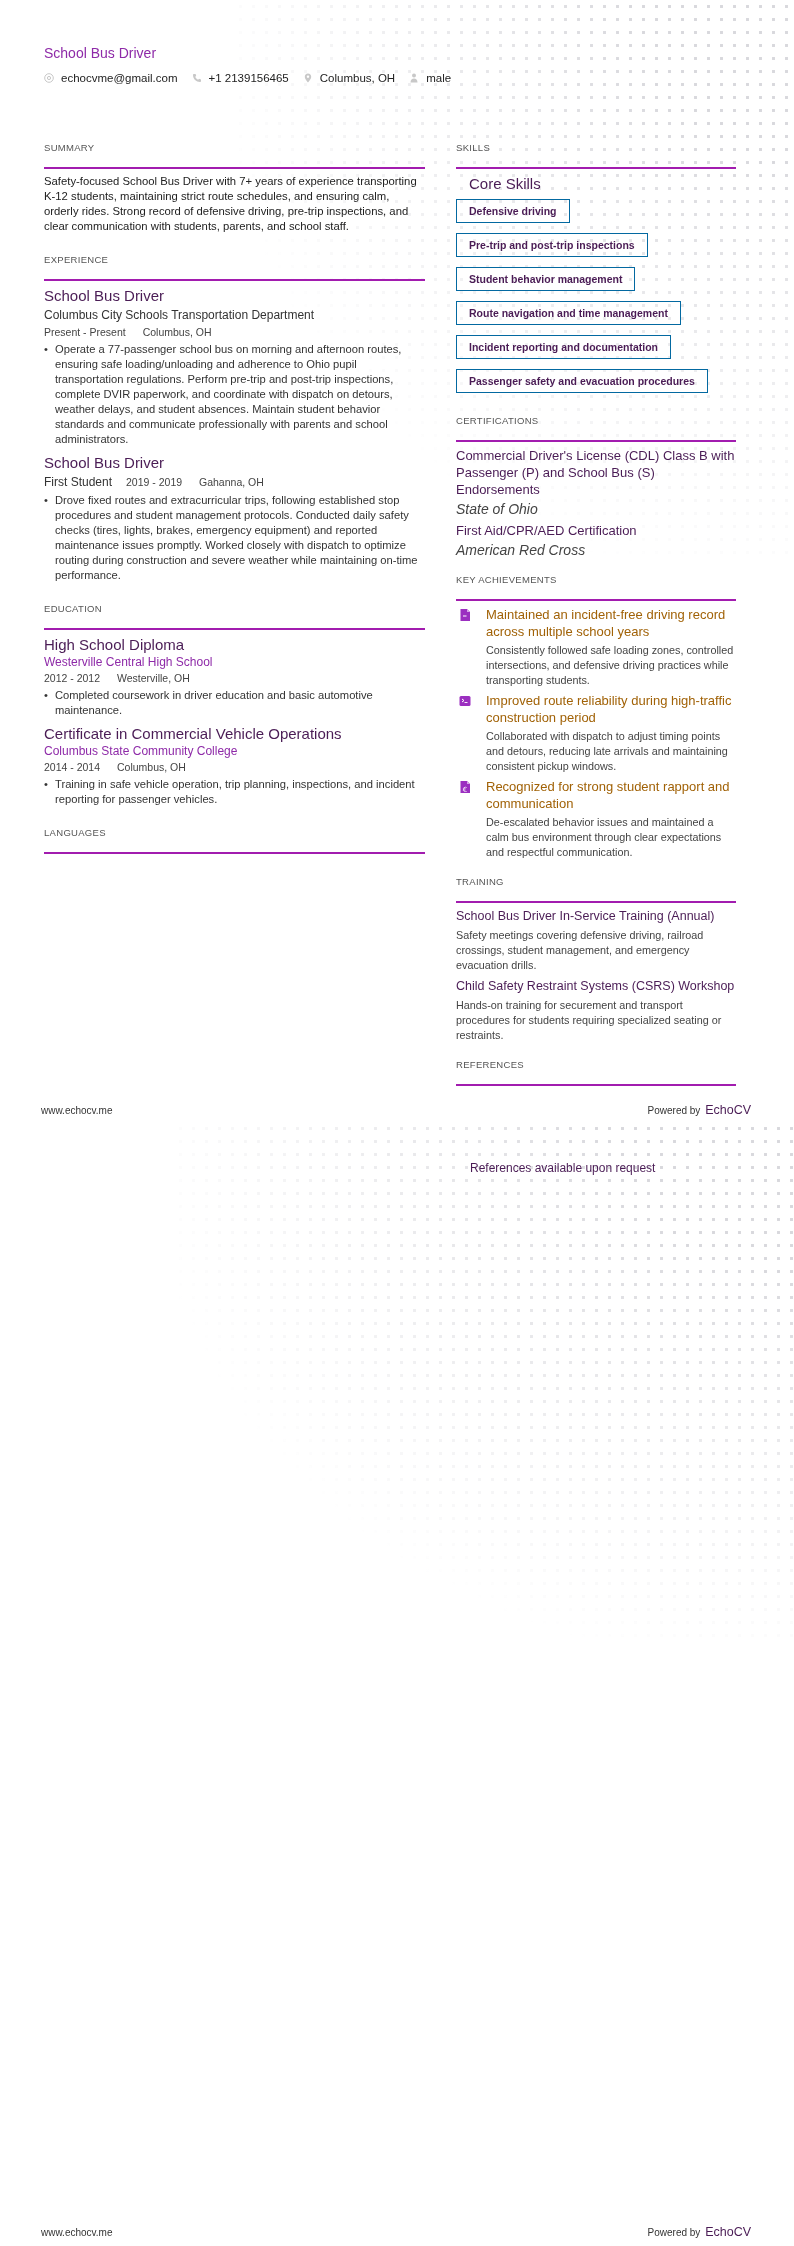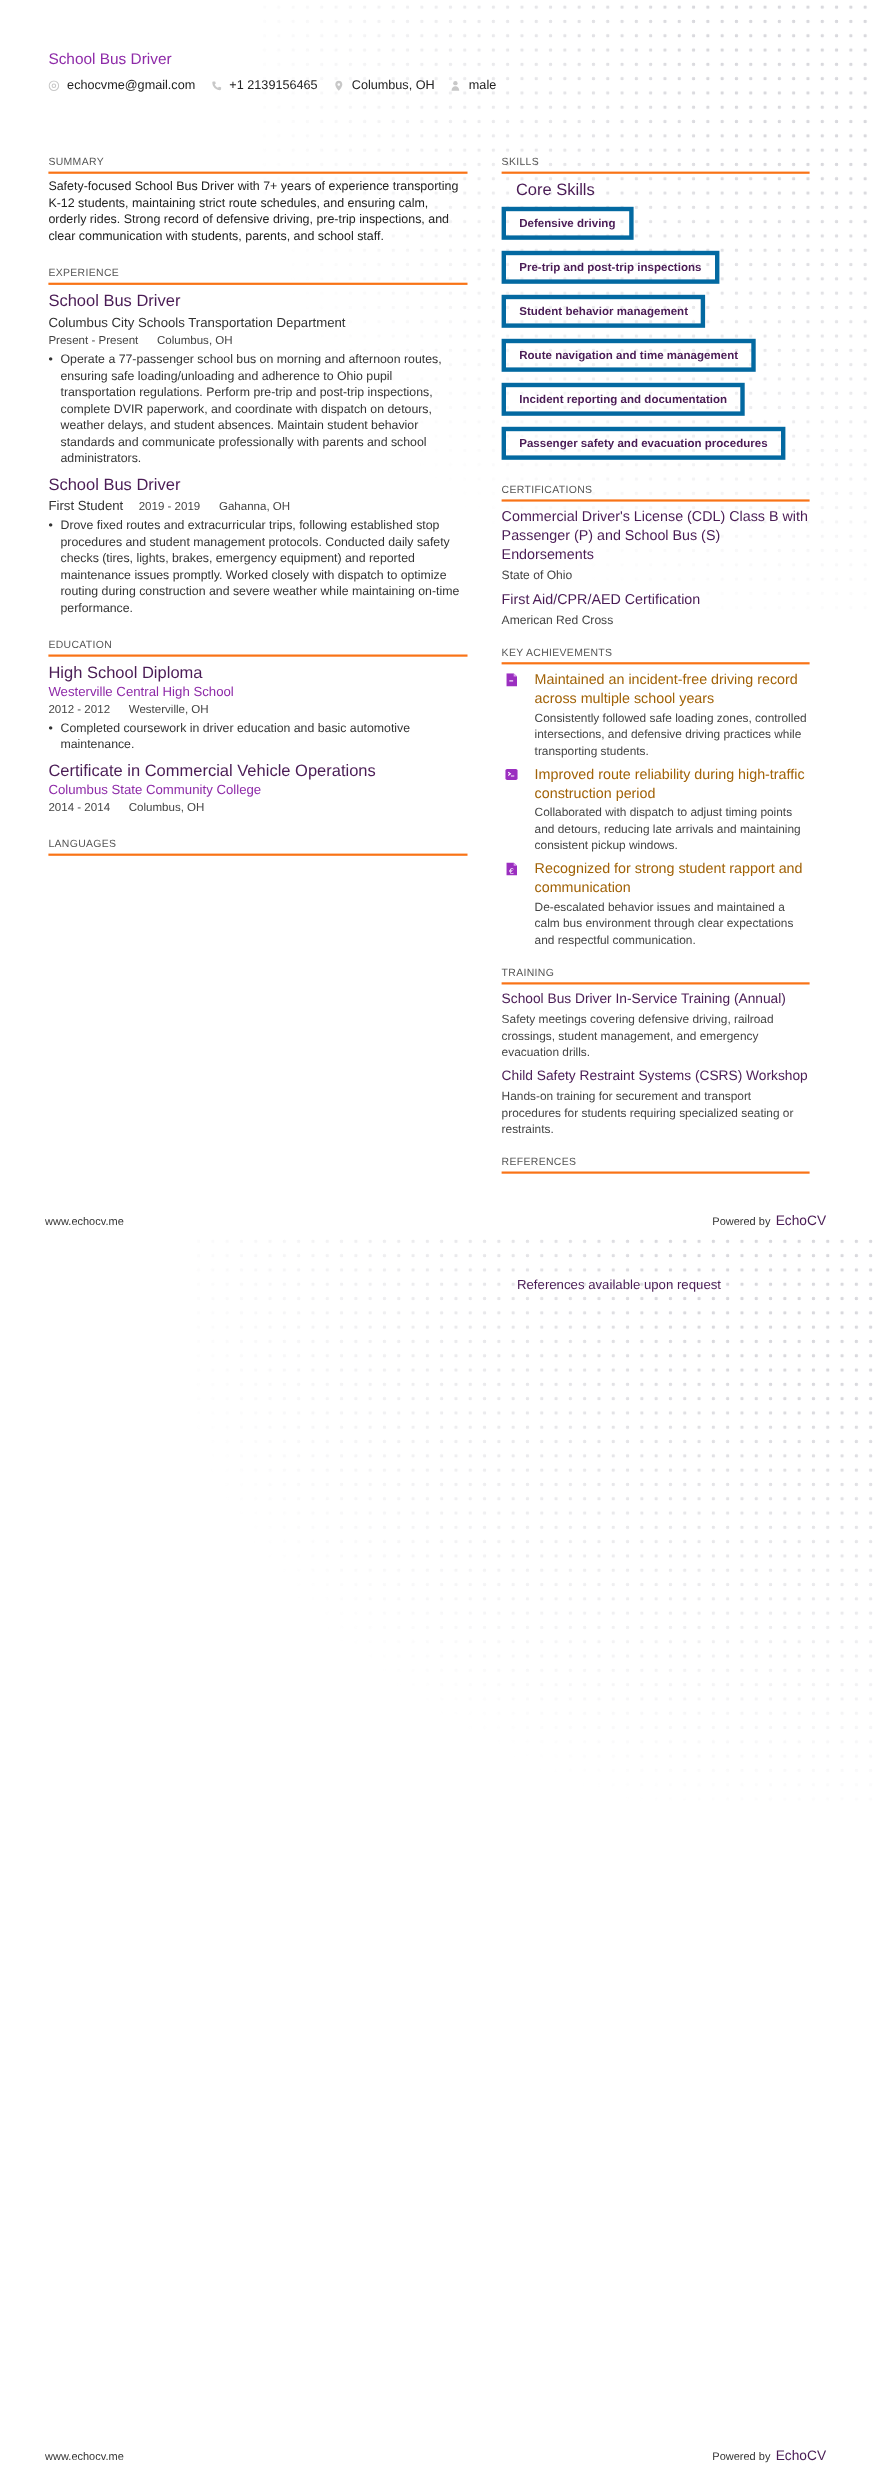--- a/index.html
+++ b/index.html
@@ -37,21 +37,21 @@
   .contacts { display: flex; align-items: center; margin-top: 10px; font-size: 11.5px; color: #222; }
   .contact { display: flex; align-items: center; margin-right: 14px; }
   .contact svg { width: 10px; height: 10px; margin-right: 7px; fill: #c8c8c8; }
 
   
   .col-left { position: absolute; left: 44px; top: 142px; width: 381px; }
   .col-right { position: absolute; left: 456px; top: 142px; width: 280px; }
 
   .sec-title {
     font-size: 9.5px; color: #555; letter-spacing: 0.3px; text-transform: uppercase;
-    padding-bottom: 3px; border-bottom: 2px solid #f97316; margin-bottom: 5px;
+    padding-bottom: 14px; border-bottom: 2px solid #a21caf; margin-bottom: 5px;
   }
   .section { margin-bottom: 20px; }
 
   .para { font-size: 11.3px; line-height: 15px; color: #222; }
 
   .job-title { font-size: 15px; color: #4a1c55; line-height: 19px; margin-top: 2px; }
   .job-company { font-size: 12px; color: #333; line-height: 18px; margin-top: 1px; }
   .meta { font-size: 10.5px; color: #444; line-height: 16px; }
   .meta span { margin-right: 14px; }
   .inline-row { display: flex; align-items: baseline; }
@@ -59,27 +59,27 @@
   ul.bullets { list-style: none; margin-top: 2px; margin-bottom: 6px; }
   ul.bullets li { position: relative; padding-left: 11px; font-size: 11.2px; line-height: 15px; color: #333; }
   ul.bullets li::before { content: "•"; position: absolute; left: 0; top: 0; color: #333; }
 
   .edu-degree { font-size: 15px; color: #4a1c55; line-height: 19px; margin-top: 2px; }
   .edu-school { font-size: 12px; color: #8e2aa8; line-height: 16px; }
 
   
   .skill-group { font-size: 15px; color: #4a1c55; margin: 2px 0 6px 13px; line-height: 19px; }
   .skill-tag {
-    display: inline-block; border: 4px solid #0369a1; padding: 4px 12px;
+    display: inline-block; border: 1px solid #0369a1; padding: 4px 12px;
     font-size: 10.5px; font-weight: bold; color: #4a1c55; margin-bottom: 10px; line-height: 14px;
   }
   .skill-list { display: flex; flex-direction: column; align-items: flex-start; }
 
   .cert-name { font-size: 13px; color: #4a1c55; line-height: 17px; margin-top: 2px; }
-  .cert-issuer { font-size: 11px; color: #444; line-height: 16px; margin: 3px 0 5px 0; }
+  .cert-issuer { font-size: 14px; color: #444; line-height: 16px; margin: 3px 0 5px 0; font-style: italic; }
 
   .ach { display: flex; margin-top: 4px; margin-bottom: 4px; }
   .ach-icon { width: 12px; height: 12px; margin: 3px 15px 0 3px; flex-shrink: 0; }
   .ach-title { font-size: 13px; color: #a16207; line-height: 17px; }
   .ach-desc { font-size: 10.8px; color: #444; line-height: 15px; margin-top: 3px; }
 
   .train-title { font-size: 12.5px; color: #4a1c55; line-height: 17px; margin-top: 3px; }
   .train-desc { font-size: 10.8px; color: #444; line-height: 15px; margin: 3px 0 5px 0; }
 
   .refs { position: absolute; left: 470px; top: 1161px; font-size: 12px; color: #4a1c55; }
@@ -181,20 +181,23 @@
         </ul>
       </div>
 
       <div>
         <div class="edu-degree">Certificate in Commercial Vehicle Operations</div>
         <div class="edu-school">Columbus State Community College</div>
         <div class="meta">
           <span>2014 - 2014</span>
           <span>Columbus, OH</span>
         </div>
+        <ul class="bullets">
+          <li>Training in safe vehicle operation, trip planning, inspections, and incident reporting for passenger vehicles.</li>
+        </ul>
       </div>
     </div>
 
     <div class="section">
       <div class="sec-title">LANGUAGES</div>
     </div>
   </div>
 
   <div class="col-right">
 

